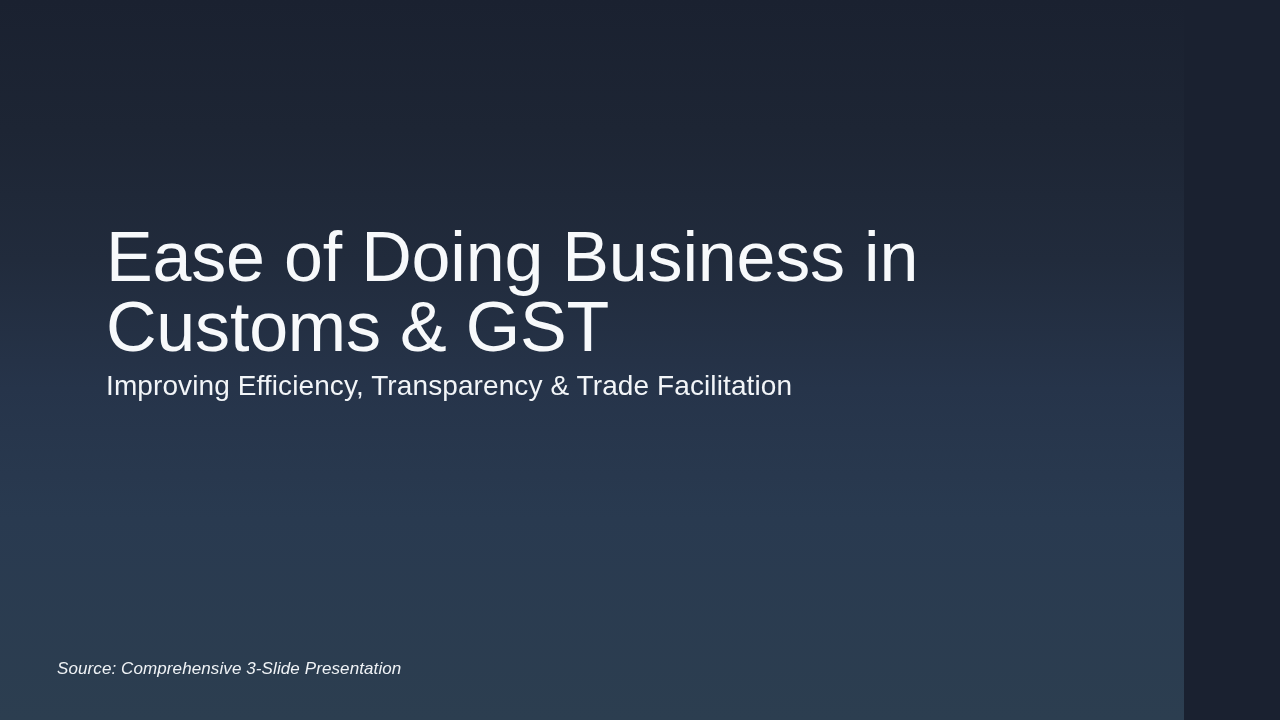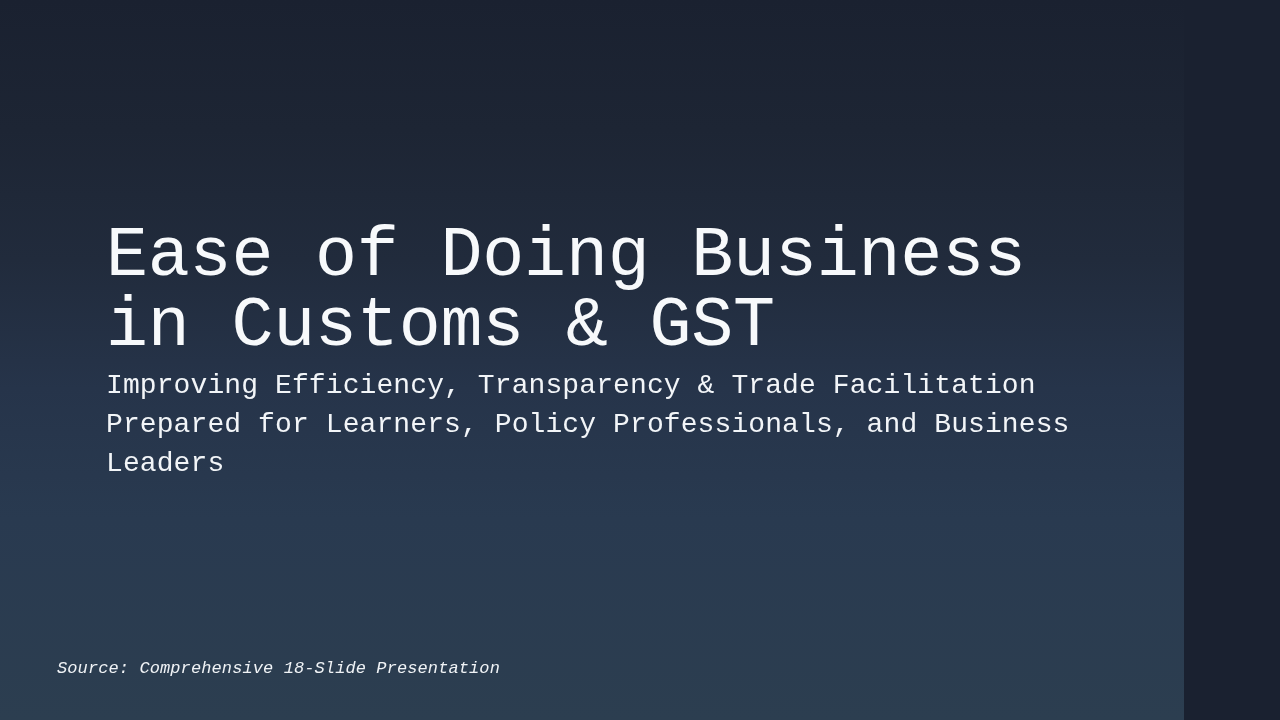--- a/index.html
+++ b/index.html
@@ -20,21 +20,20 @@
     height: 720px;
     box-sizing: border-box;
     background: linear-gradient(180deg,
                 #1a2130 0%,
                 #1d2534 18%,
                 #212b3c 36%,
                 #26344a 54%,
                 #293a50 72%,
                 #2c3e50 100%);
     overflow: hidden;
-    font-family: Liberation Mono, monospace;
   }
 
   .title-block {
     position: absolute;
     left: 106px;
     top: 222px;
     width: 1010px;
   }
 
   .slide-title {
@@ -75,19 +74,18 @@
 </head>
 <body>
 
 <div class="slide">
 
   <div class="title-block">
     <h1 class="slide-title">Ease of Doing Business in Customs &amp; GST</h1>
 
     <div class="subtitle-group">
       <p class="subtitle-line">Improving Efficiency, Transparency &amp; Trade Facilitation</p>
-      <p class="subtitle-line">Prepared for Learners, Policy Professionals, and Business Leaders</p>
     </div>
   </div>
 
-  <div class="source-note">Source: Comprehensive 18-Slide Presentation</div>
+  <div class="source-note">Source: Comprehensive 3-Slide Presentation</div>
 
 </div>
 
 </body></html>

